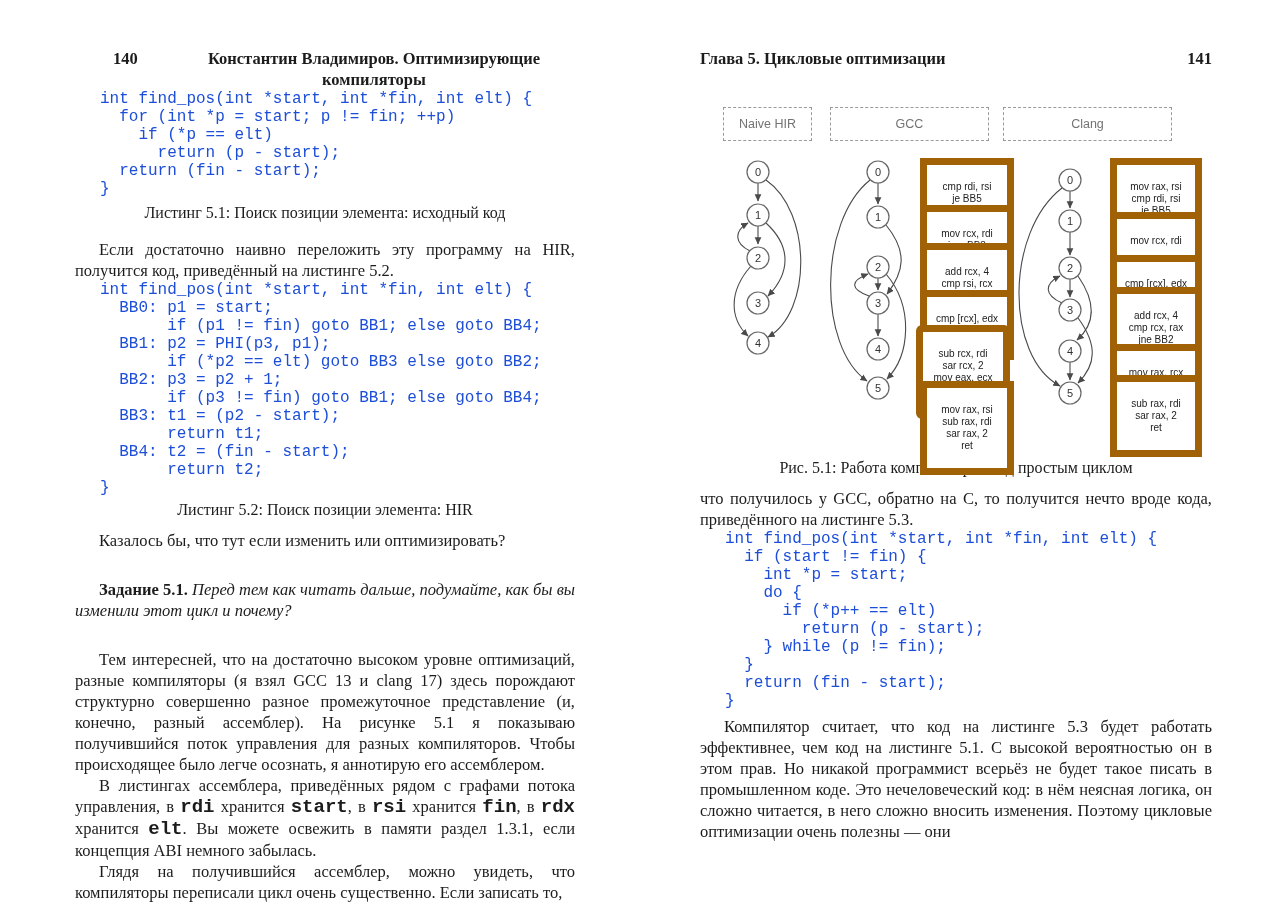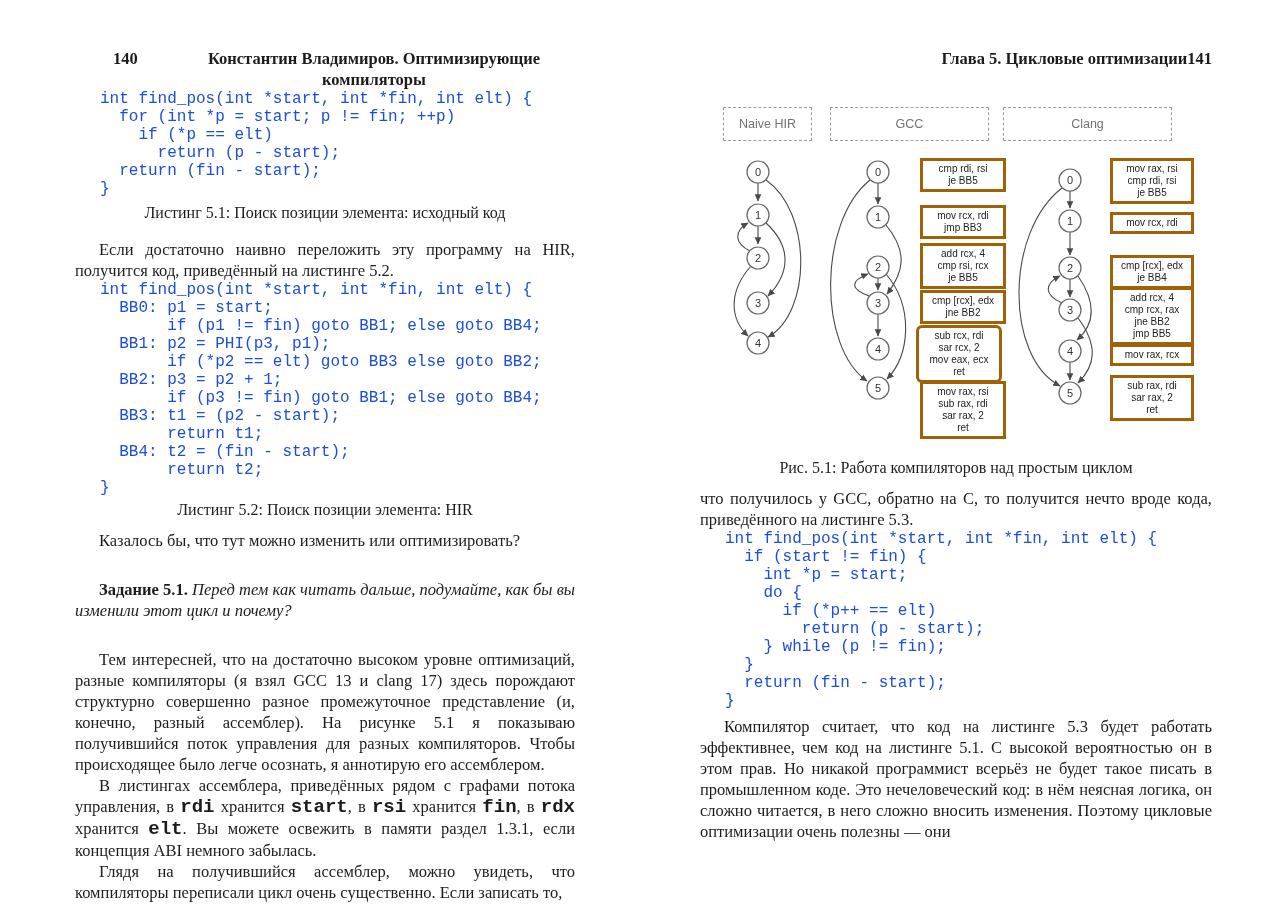--- a/index.html
+++ b/index.html
@@ -6,21 +6,21 @@
   #spread{
     position:relative;width:1273px;height:924px;background:#ffffff;
     font-family:"Liberation Serif", serif;color:#1c1c1c;overflow:hidden;
   }
   .page-col{position:absolute;top:48px;}
   #left-col{left:75px;width:500px;}
   #right-col{left:700px;width:512px;}
   .running-head{display:flex;font-weight:bold;font-size:16.5px;line-height:21px;}
   .running-head .pagenum{width:60px;margin-left:38px;}
   .running-head .head-title{flex:1;text-align:center;}
-  .running-head-r{display:flex;justify-content:flex-end;font-weight:bold;font-size:16.5px;line-height:21px;}
+  .running-head-r{display:flex;justify-content:space-between;font-weight:bold;font-size:16.5px;line-height:21px;}
   .body-par{font-size:16.5px;line-height:21px;text-align:justify;margin:0;}
   .indent{text-indent:24px;}
   pre.code{
     font-family:"Liberation Mono","DejaVu Sans Mono",monospace;
     font-size:16px;line-height:18px;margin:0 0 0 25px;color:#1d4ed8;
   }
   .caption{text-align:center;font-size:16px;line-height:21px;margin:0;}
   .mt24{margin-top:24px;}.mt16{margin-top:16px;}.mt14{margin-top:14px;}
   .mt12{margin-top:28px;}.mt10{margin-top:10px;}.mt6{margin-top:6px;}
   .mt4{margin-top:4px;}.mt2{margin-top:2px;}
@@ -28,23 +28,23 @@
   .task-text{font-style:italic;}
   .inline-code{font-family:"Liberation Mono","DejaVu Sans Mono",monospace;font-size:19px;font-weight:bold;}
   
   .figure{position:relative;height:340px;margin-top:38px;font-family:"Liberation Sans",sans-serif;}
   .figure svg{position:absolute;left:0;top:0;}
   .fig-label{
     position:absolute;height:32px;border:1px dashed #9a9a9a;background:#fff;
     display:flex;align-items:center;justify-content:center;font-size:12.5px;color:#737373;
   }
   .asmbox{
-    position:absolute;border:3px solid #a16207;background:#fff;
+    position:absolute;border:7px solid #a16207;background:#fff;
     font-size:10px;line-height:12px;text-align:center;white-space:pre-line;
-    padding:2px 1px;color:#222;
+    padding:16px 1px;color:#222;
   }
   .cfg-node-circle{fill:#fff;stroke:#666;stroke-width:1.2;}
   .cfg-node-label{font-family:"Liberation Sans",sans-serif;font-size:11px;fill:#333;text-anchor:middle;}
   .edge{fill:none;stroke:#4a4a4a;stroke-width:1.1;}
 </style>
 </head>
 <body>
 
 <div id="spread">
 
@@ -72,21 +72,21 @@
        if (*p2 == elt) goto BB3 else goto BB2;
   BB2: p3 = p2 + 1;
        if (p3 != fin) goto BB1; else goto BB4;
   BB3: t1 = (p2 - start);
        return t1;
   BB4: t2 = (fin - start);
        return t2;
 }</pre>
     <p class="caption mt2">Листинг 5.2: Поиск позиции элемента: HIR</p>
 
-    <p class="body-par indent mt10">Казалось бы, что тут можно изменить или оптимизировать?</p>
+    <p class="body-par indent mt10">Казалось бы, что тут если изменить или оптимизировать?</p>
 
     <p class="body-par indent mt12"><span class="task-label">Задание 5.1.</span><span class="task-text"> Перед тем как читать дальше, подумайте, как бы вы изменили этот цикл и почему?</span></p>
 
     <p class="body-par indent mt12">Тем интересней, что на достаточно высоком уровне оптимизаций, разные компиляторы (я взял GCC 13 и clang 17) здесь порождают структурно совершенно разное промежуточное представление (и, конечно, разный ассемблер). На рисунке 5.1 я показываю получившийся поток управления для разных компиляторов. Чтобы происходящее было легче осознать, я аннотирую его ассемблером.</p>
 
     <p class="body-par indent"><span>В листингах ассемблера, приведённых рядом с графами потока управления, в </span><span class="inline-code">rdi</span><span> хранится </span><span class="inline-code">start</span><span>, в </span><span class="inline-code">rsi</span><span> хранится </span><span class="inline-code">fin</span><span>, в </span><span class="inline-code">rdx</span><span> хранится </span><span class="inline-code">elt</span><span>. Вы можете освежить в памяти раздел 1.3.1, если концепция ABI немного забылась.</span></p>
 
     <p class="body-par indent">Глядя на получившийся ассемблер, можно увидеть, что компиляторы переписали цикл очень существенно. Если записать то,</p>
   </div>
 

